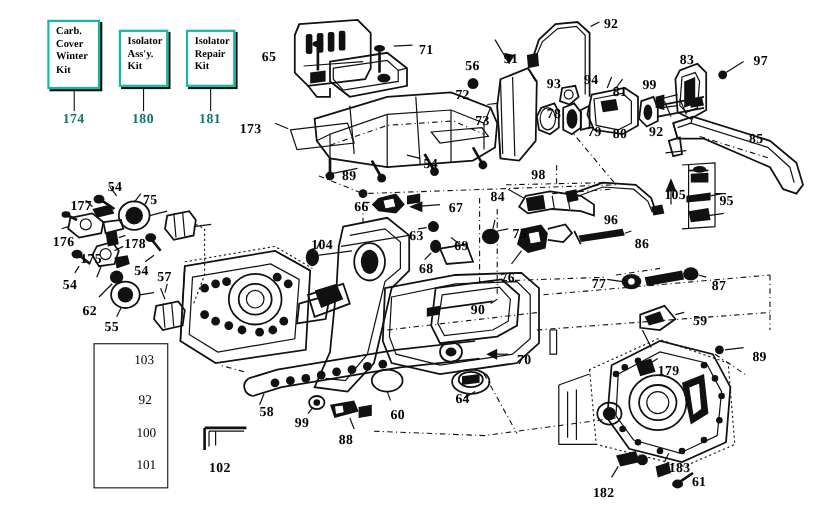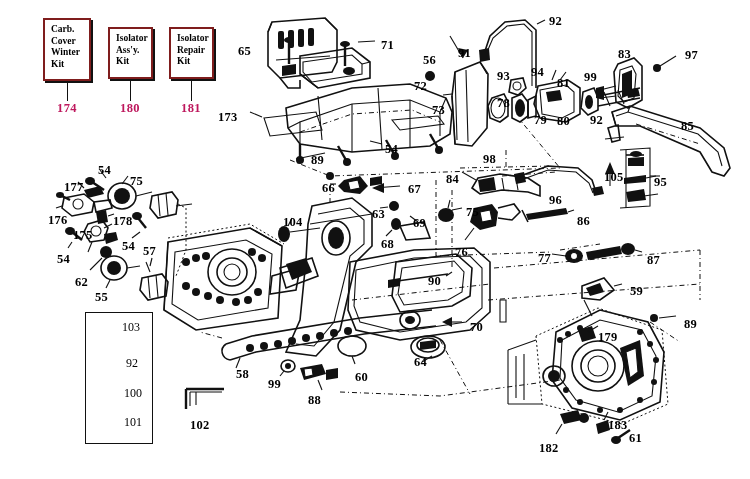--- a/index.html
+++ b/index.html
@@ -12,41 +12,41 @@
     position: relative;
     width: 750px;
     height: 479px;
     background: #ffffff;
     overflow: hidden;
     font-family: "Liberation Serif", serif;
   }
   
   .kit-box {
     position: absolute;
-    border: 2px solid #7f1d1d;
+    border: 2px solid #14b8a6;
     background: #fff;
     box-shadow: 2px 2px 0 #111;
     box-sizing: border-box;
     padding: 4px 5px 2px 6px;
     font-family: "Liberation Serif", serif;
     font-size: 9.5px;
     line-height: 11.5px;
     color: #000;
     font-weight: 600;
   }
   .kit-line {
     position: absolute;
     width: 1.4px;
     background: #111;
   }
   .kit-num {
     position: absolute;
     font-size: 12.5px;
     font-weight: 700;
-    color: #be185d;
+    color: #0f766e;
     letter-spacing: .4px;
   }
   
   .cal {
     position: absolute;
     font-family: "Liberation Serif", serif;
     font-size: 12.5px;
     font-weight: 700;
     color: #000;
     white-space: nowrap;

